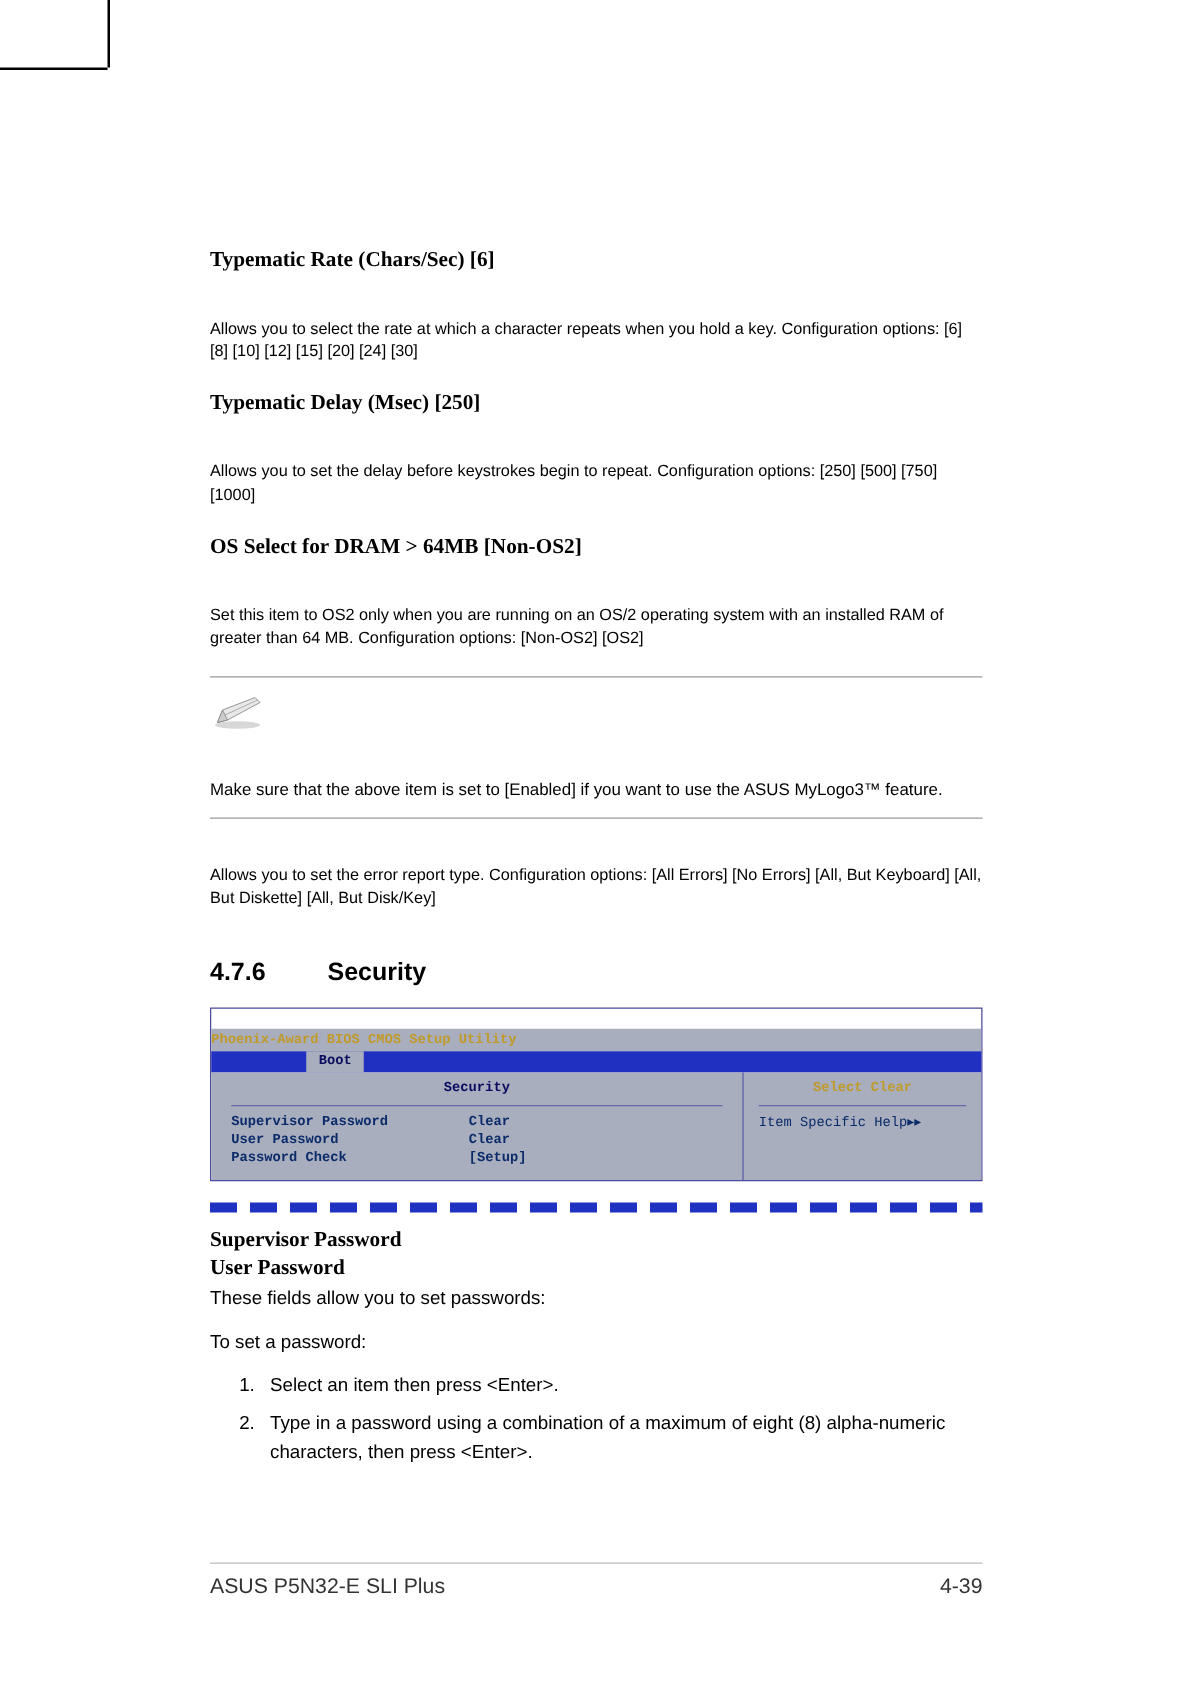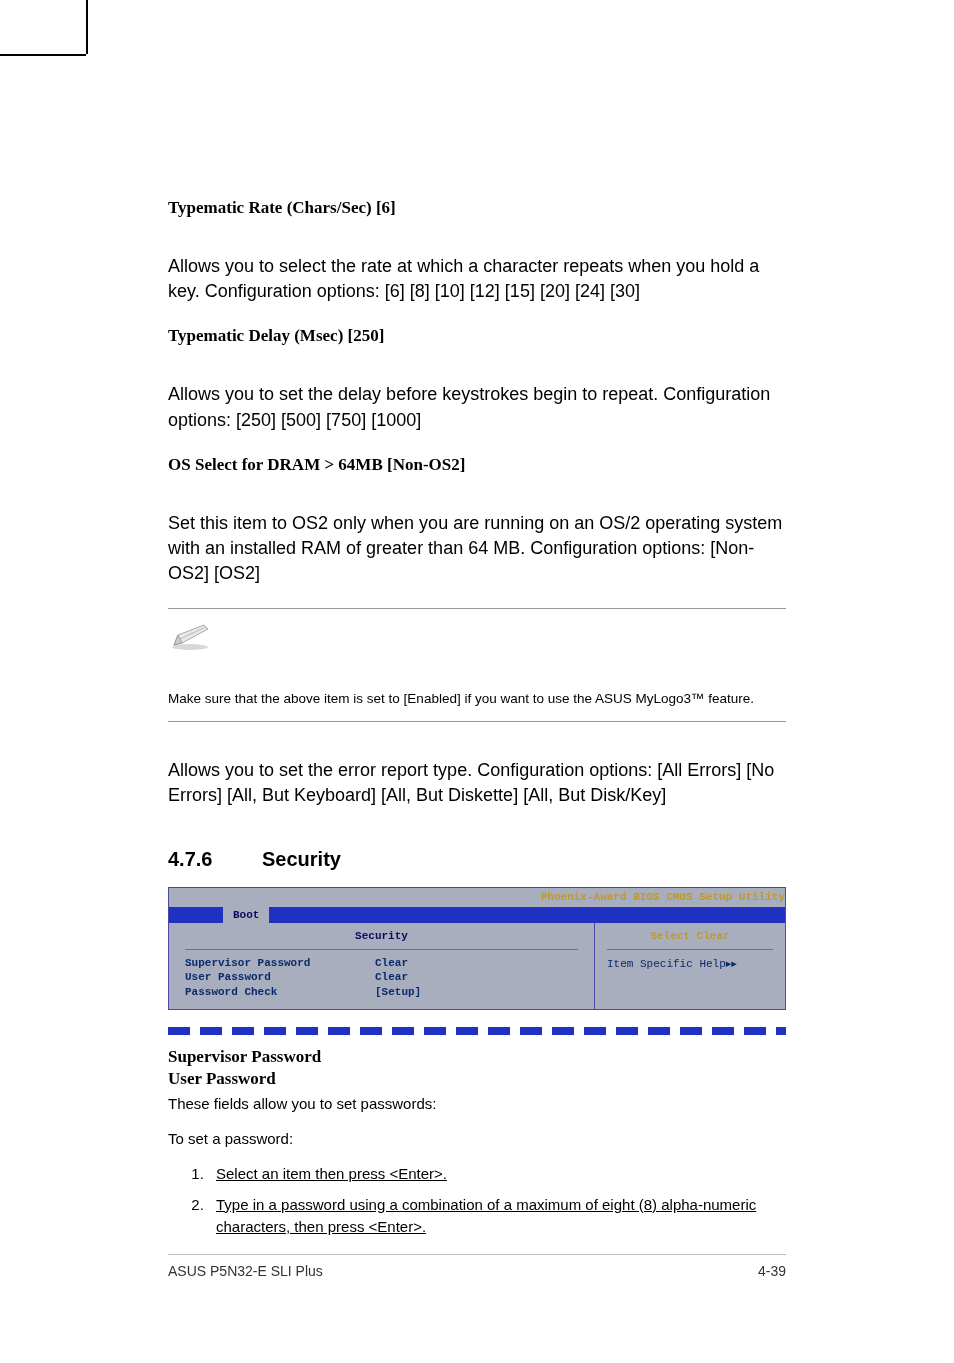--- a/index.html
+++ b/index.html
@@ -18,21 +18,21 @@
     padding: 198px 168px 0 168px;
   }
   h3 {
     font-size: 17px;
     font-weight: bold;
     margin-top: 0;
     margin-bottom: 6px;
     font-family: Liberation Serif, serif;
   }
   p.body {
-    font-size: 18px;
+    font-size: 13px;
     line-height: 1.4;
     margin-bottom: 22px;
     margin-top: 36px;
   }
   p.body.tight { margin-bottom: 18px; }
   .note-block {
     border-top: 1px solid #999;
     border-bottom: 1px solid #999;
     padding: 10px 0 12px 0;
     margin: 8px 0 18px 0;
@@ -63,26 +63,27 @@
     border: 1px solid #4a4aa0;
     font-family: "Courier New", monospace;
     font-size: 11px;
     line-height: 1.3;
     margin-bottom: 18px;
   }
   .bios-title {
     background: #a8aebd;
     color: #c09a2a;
     font-weight: bold;
-    text-align: right;
+    text-align: left;
     padding: 2px 0;
+    margin-top: 16px;
   }
   .bios-tabs {
     background: #2030c0;
-    padding: 0 0 0 54px;
+    padding: 0 0 0 76px;
   }
   .bios-tab {
     display: inline-block;
     background: #a8aebd;
     color: #0a0a60;
     padding: 1px 10px;
     font-weight: bold;
   }
   .bios-cols {
     display: flex;
@@ -122,35 +123,34 @@
   .bios-dash {
     height: 8px;
     background-image: repeating-linear-gradient(90deg, #2030c0 0 22px, transparent 22px 32px);
     margin-top: -1px;
   }
   ol.steps {
     list-style: decimal;
     padding-left: 40px;
     font-size: 15px;
     line-height: 1.5;
-    text-decoration: underline;
   }
   ol.steps li { padding-left: 8px; margin-bottom: 8px; }
   p.intro { font-size: 15px; margin-bottom: 18px; }
   p.intro2 { font-size: 15px; margin-bottom: 16px; }
   .footer {
     position: absolute;
     bottom: 84px;
     left: 168px;
     right: 168px;
     border-top: 1px solid #bbb;
     padding-top: 8px;
     display: flex;
     justify-content: space-between;
-    font-size: 14px;
+    font-size: 17px;
     color: #333;
   }
   .arrows { font-family: Arial, sans-serif; }
 </style>
 </head>
 <body>
 
 <div class="crop-v"></div>
 <div class="crop-h"></div>
 

